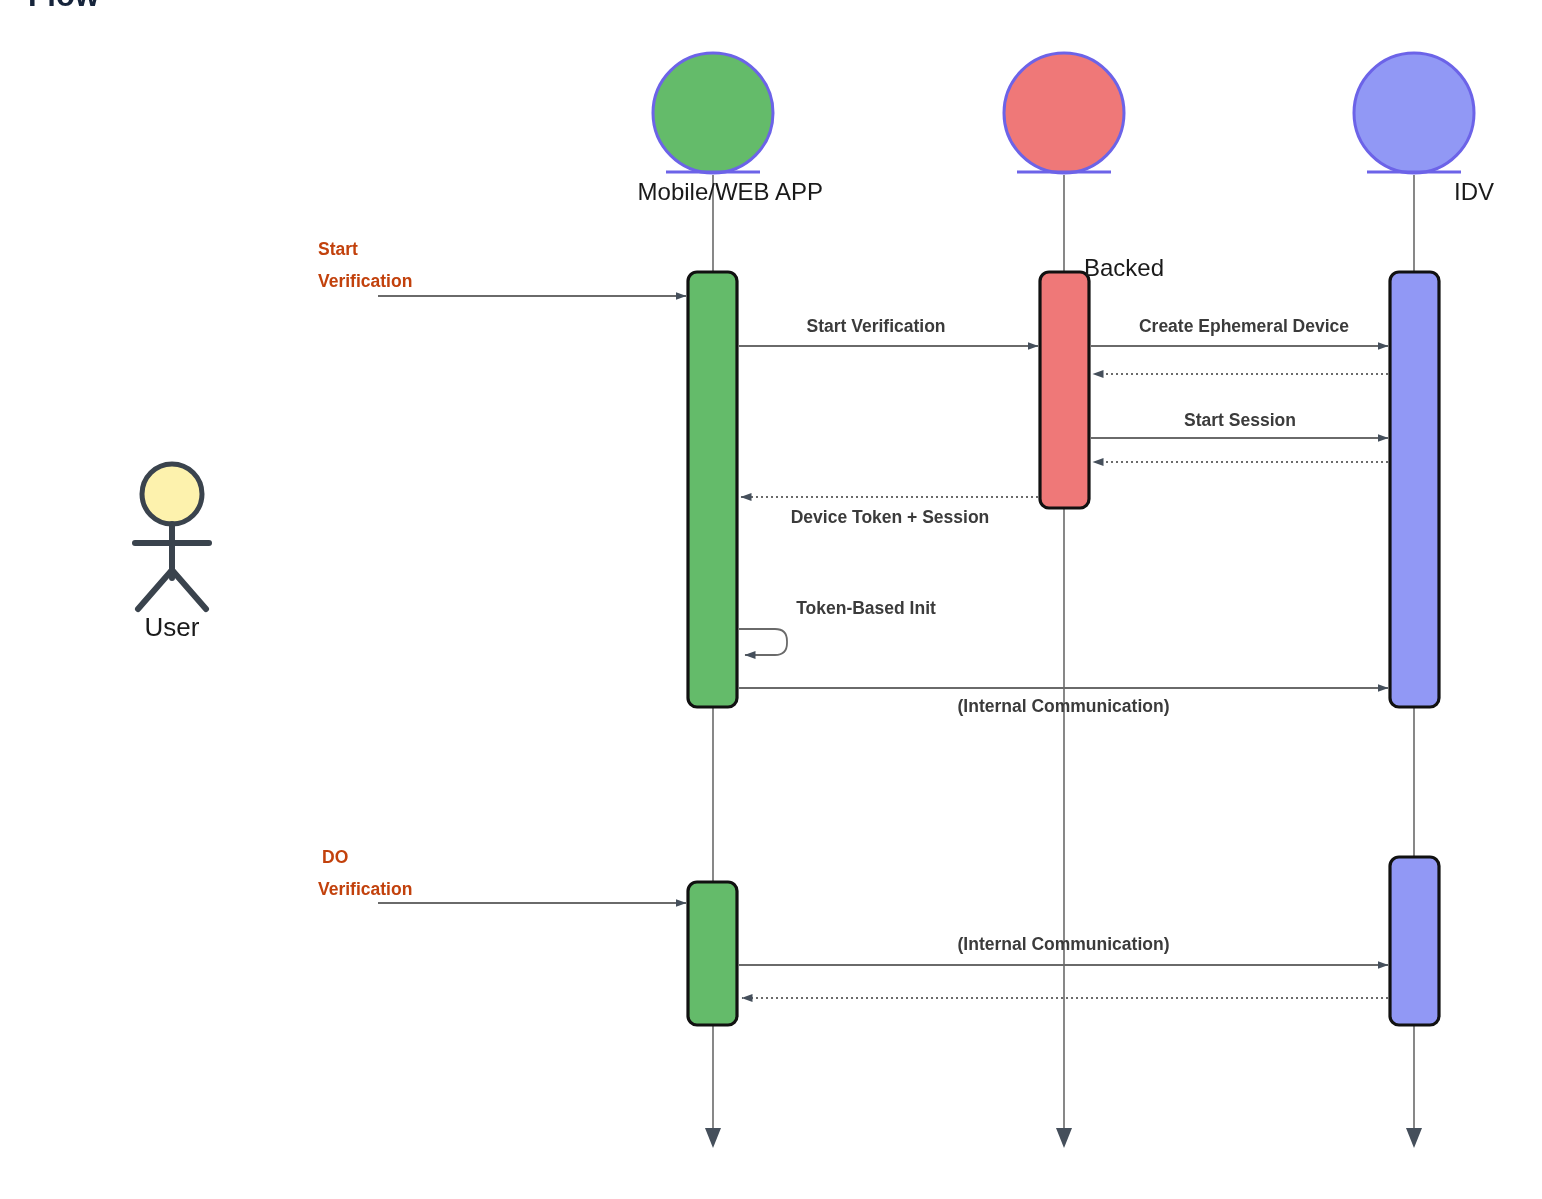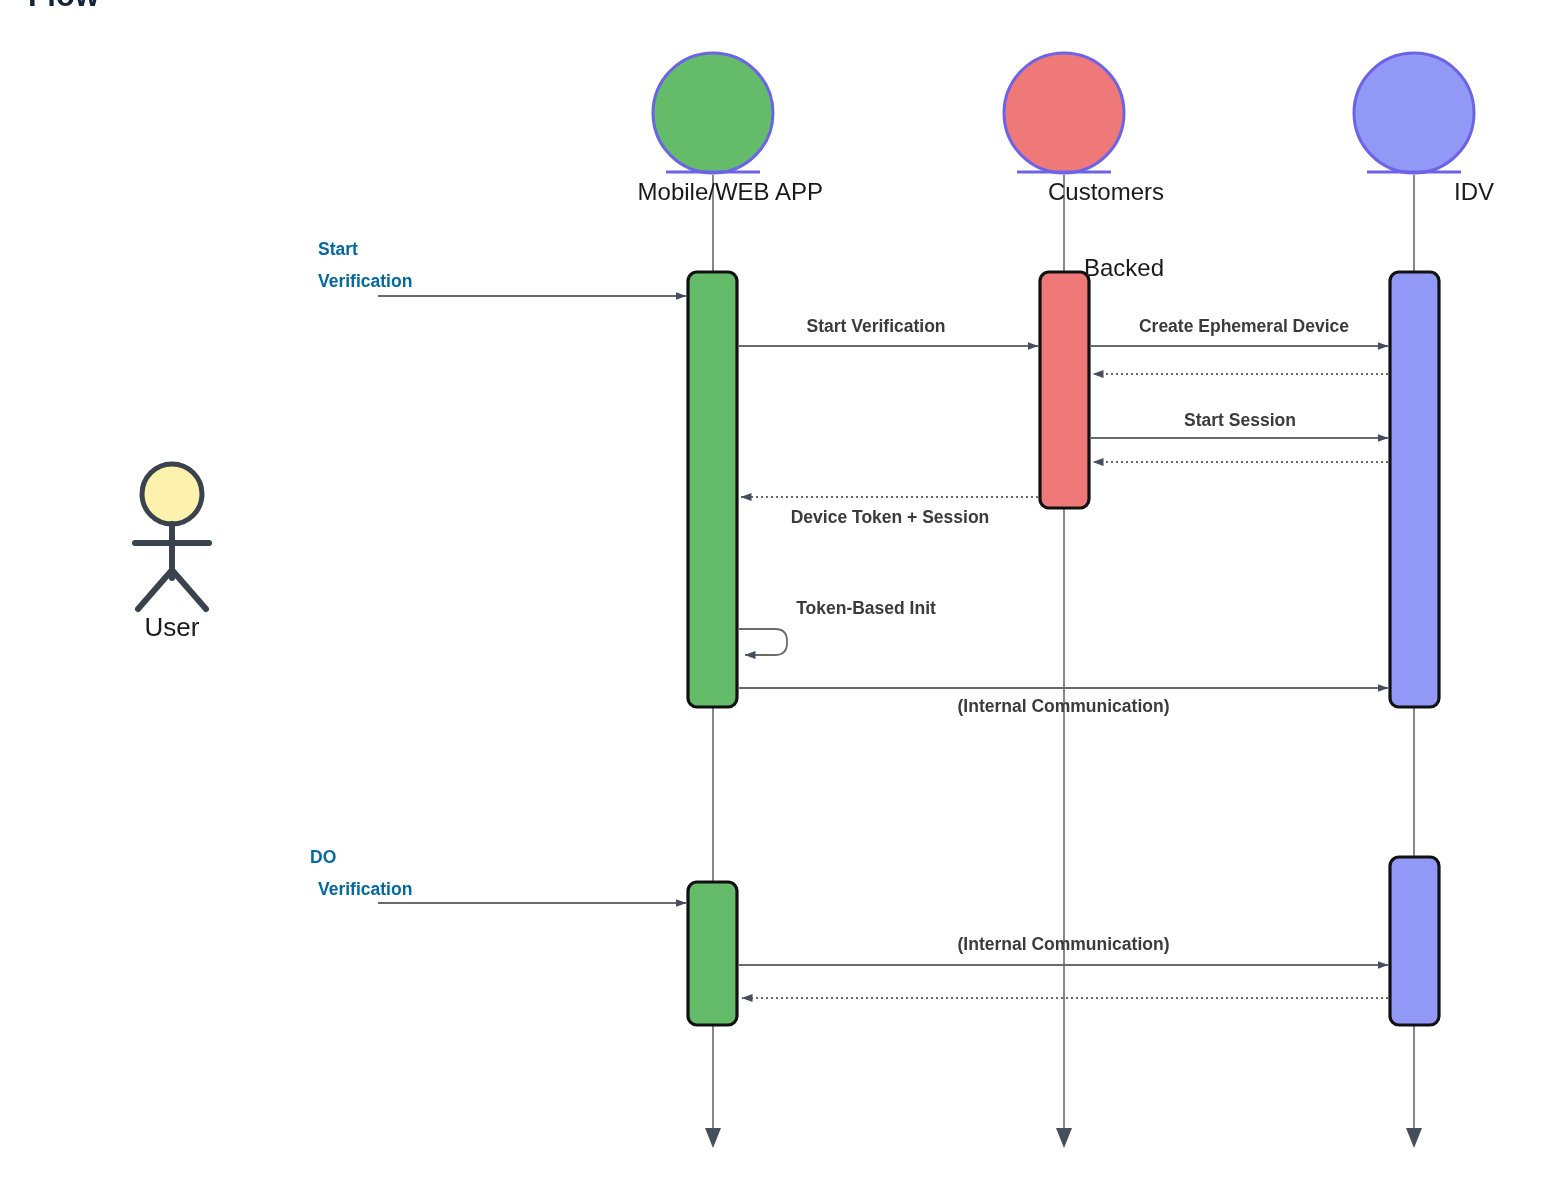--- a/index.html
+++ b/index.html
@@ -30,21 +30,21 @@
   #svg-layer {
     position: absolute;
     left: 0; top: 0;
     width: 1542px;
     height: 1199px;
   }
   
   .lbl {
     position: absolute;
     white-space: pre;
-    color: #0369a1;
+    color: #c2410c;
     font-weight: bold;
     font-size: 17.5px;
     line-height: 38px;
   }
   .actor-name {
     position: absolute;
     white-space: pre;
     color: #1a1a1a;
     font-weight: normal;
     font-size: 24px;
@@ -147,31 +147,30 @@
 
     <line x1="378" y1="903" x2="686" y2="903" stroke="#6a6a6a" stroke-width="1.8" marker-end="url(#ah)"></line>
 
     <line x1="739" y1="965" x2="1388" y2="965" stroke="#6a6a6a" stroke-width="1.8" marker-end="url(#ah)"></line>
 
     <line x1="1388" y1="998" x2="742" y2="998" stroke="#6a6a6a" stroke-width="1.8" stroke-dasharray="2,3" marker-end="url(#ah-l)"></line>
   </svg>
 
   <div class="actor-name" style="left:603px; top:172px; width:220px;">Mobile/WEB APP</div>
 
-  <div class="actor-name" style="left:964px; top:172px; width:200px;">Customers</div>
   <div class="actor-name" style="left:964px; top:212px; width:200px;margin-top:36px;">Backed</div>
 
   <div class="actor-name" style="left:1334px; top:172px; width:160px;">IDV</div>
 
   <div class="user-lbl" style="left:112px; top:612px; width:120px;">User</div>
 
   <div class="lbl" style="left:318px; top:230px;">Start</div>
   <div class="lbl" style="left:318px; top:262px;">Verification</div>
 
-  <div class="lbl" style="left:310px; top:838px;">DO</div>
+  <div class="lbl" style="left:322px; top:838px;">DO</div>
   <div class="lbl" style="left:318px; top:870px;">Verification</div>
 
   <div class="msg-lbl" style="left:738px; top:316px; width:276px;">Start Verification</div>
 
   <div class="msg-lbl" style="left:1091px; top:316px; width:298px;padding-left:8px;">Create Ephemeral Device</div>
 
   <div class="msg-lbl" style="left:1091px; top:410px; width:298px;">Start Session</div>
 
   <div class="msg-lbl" style="left:740px; top:507px; width:300px;">Device Token + Session</div>
 

